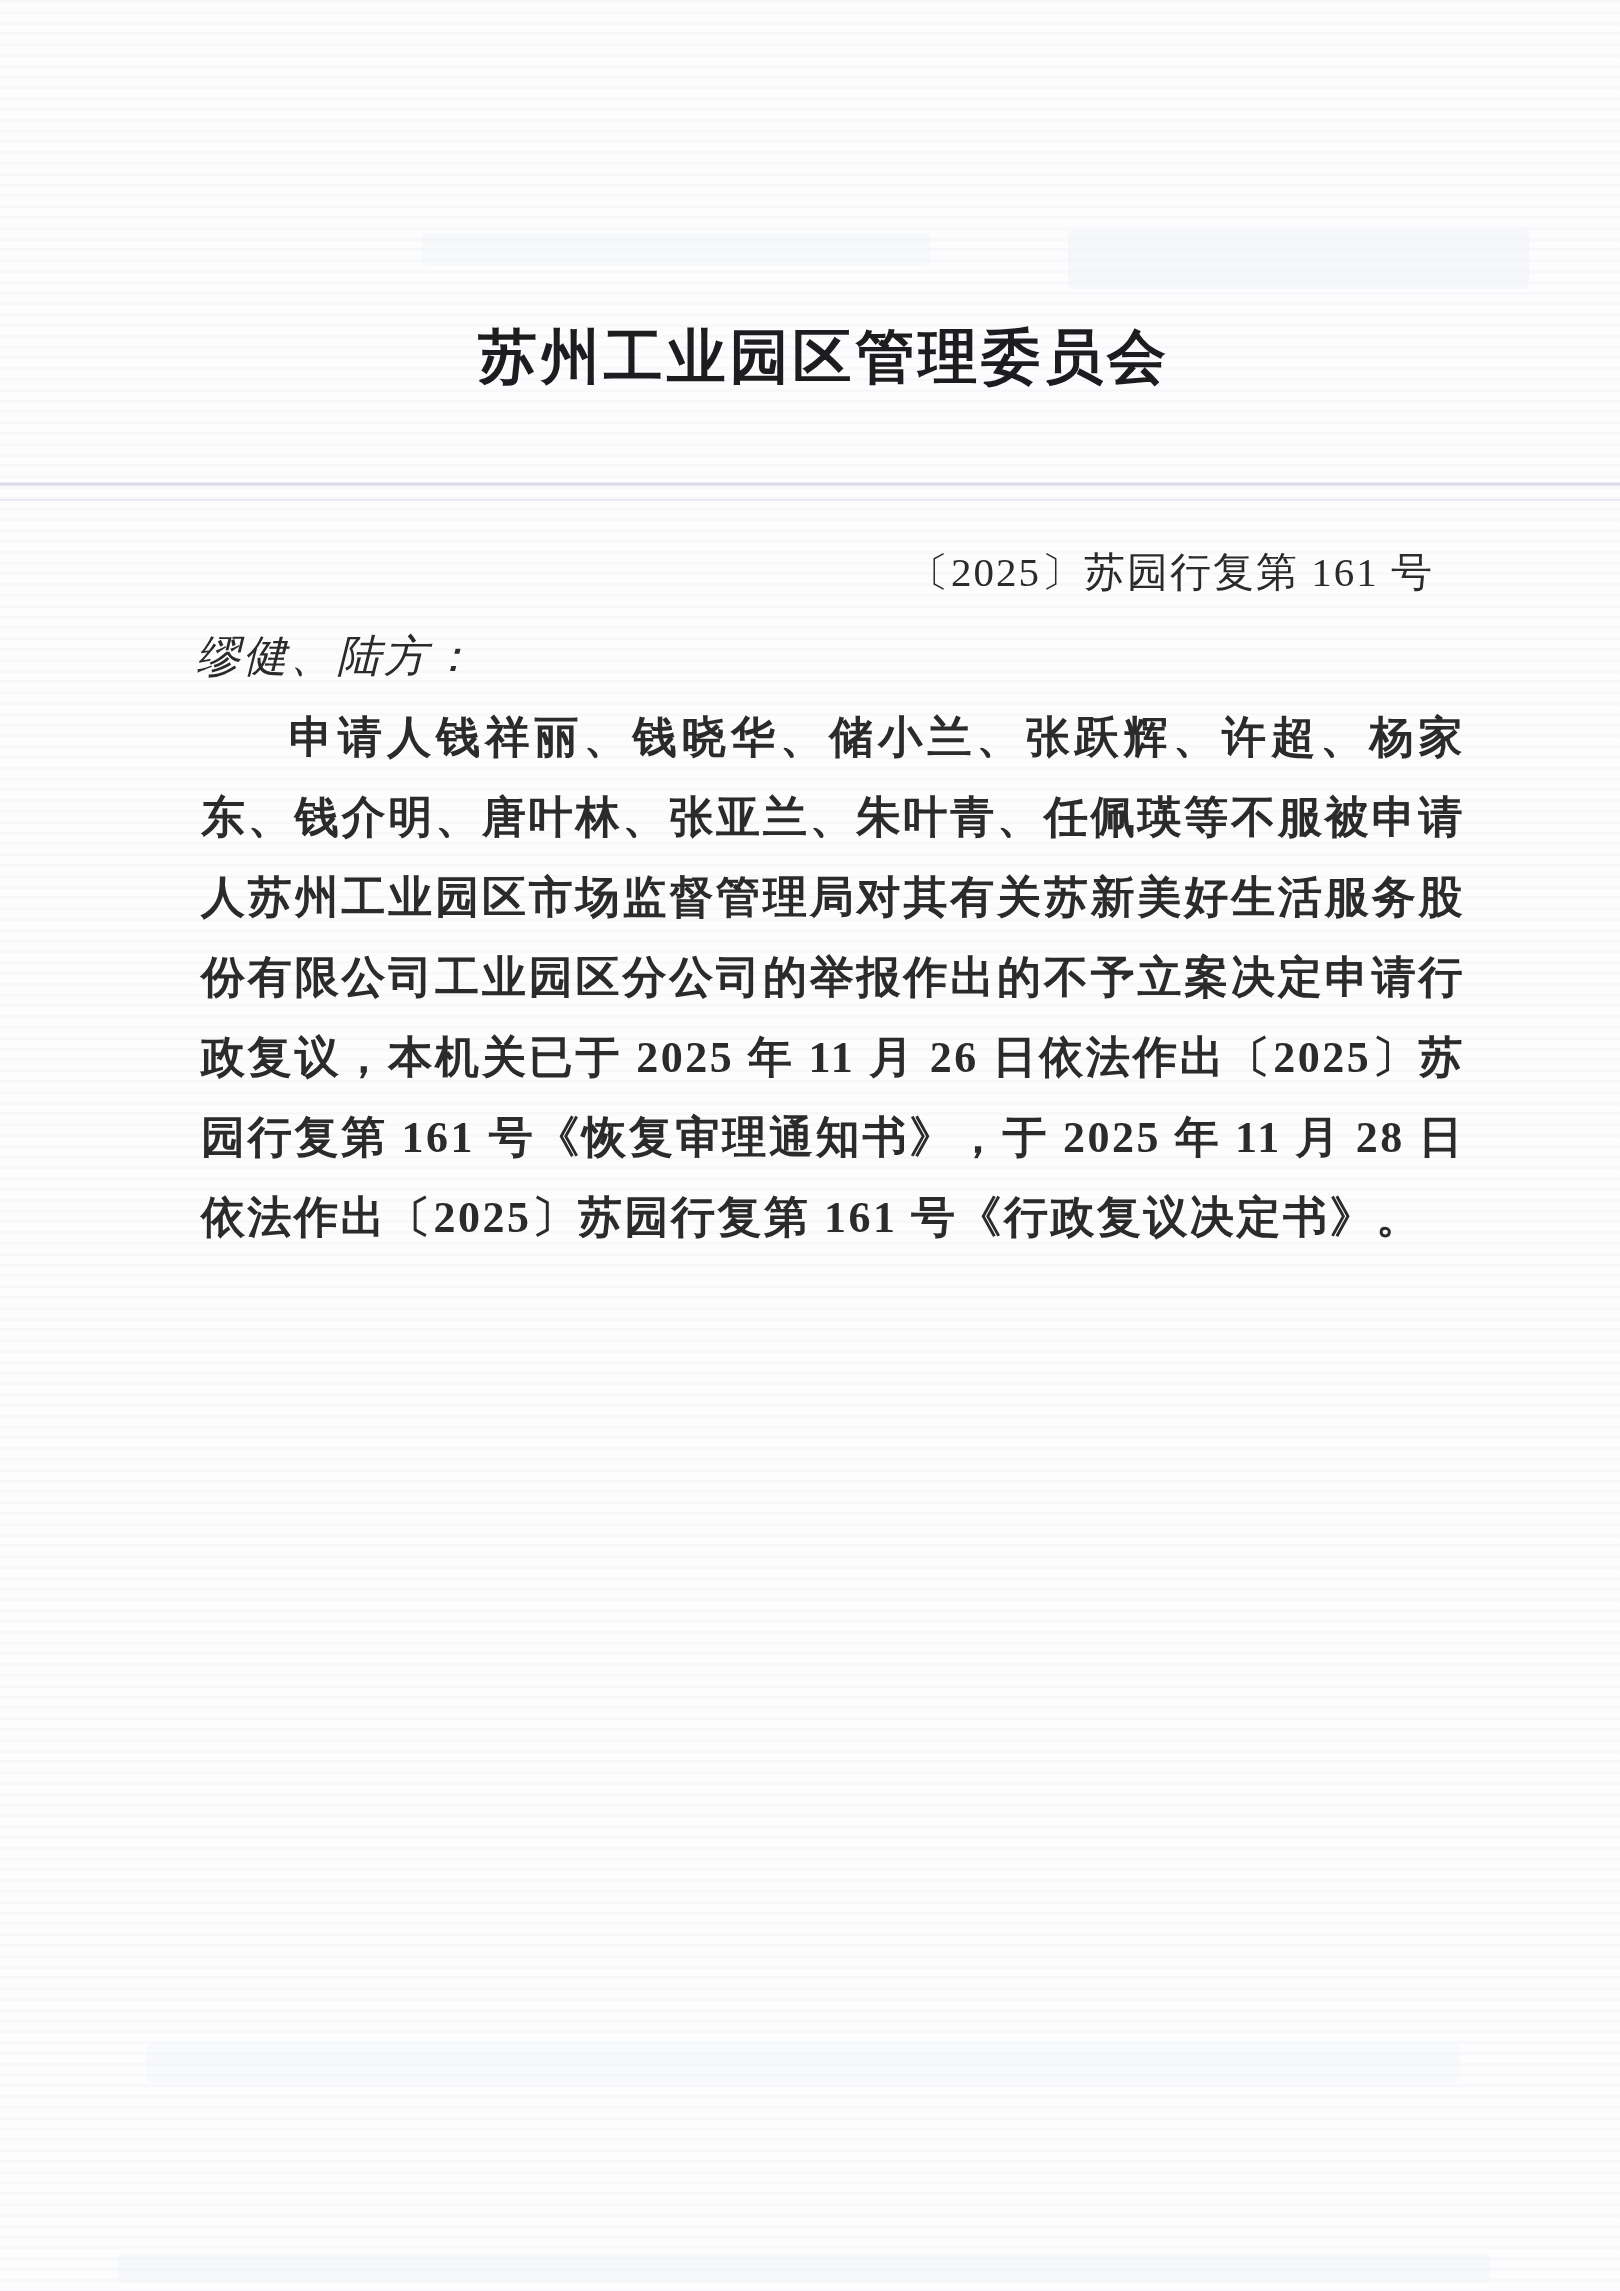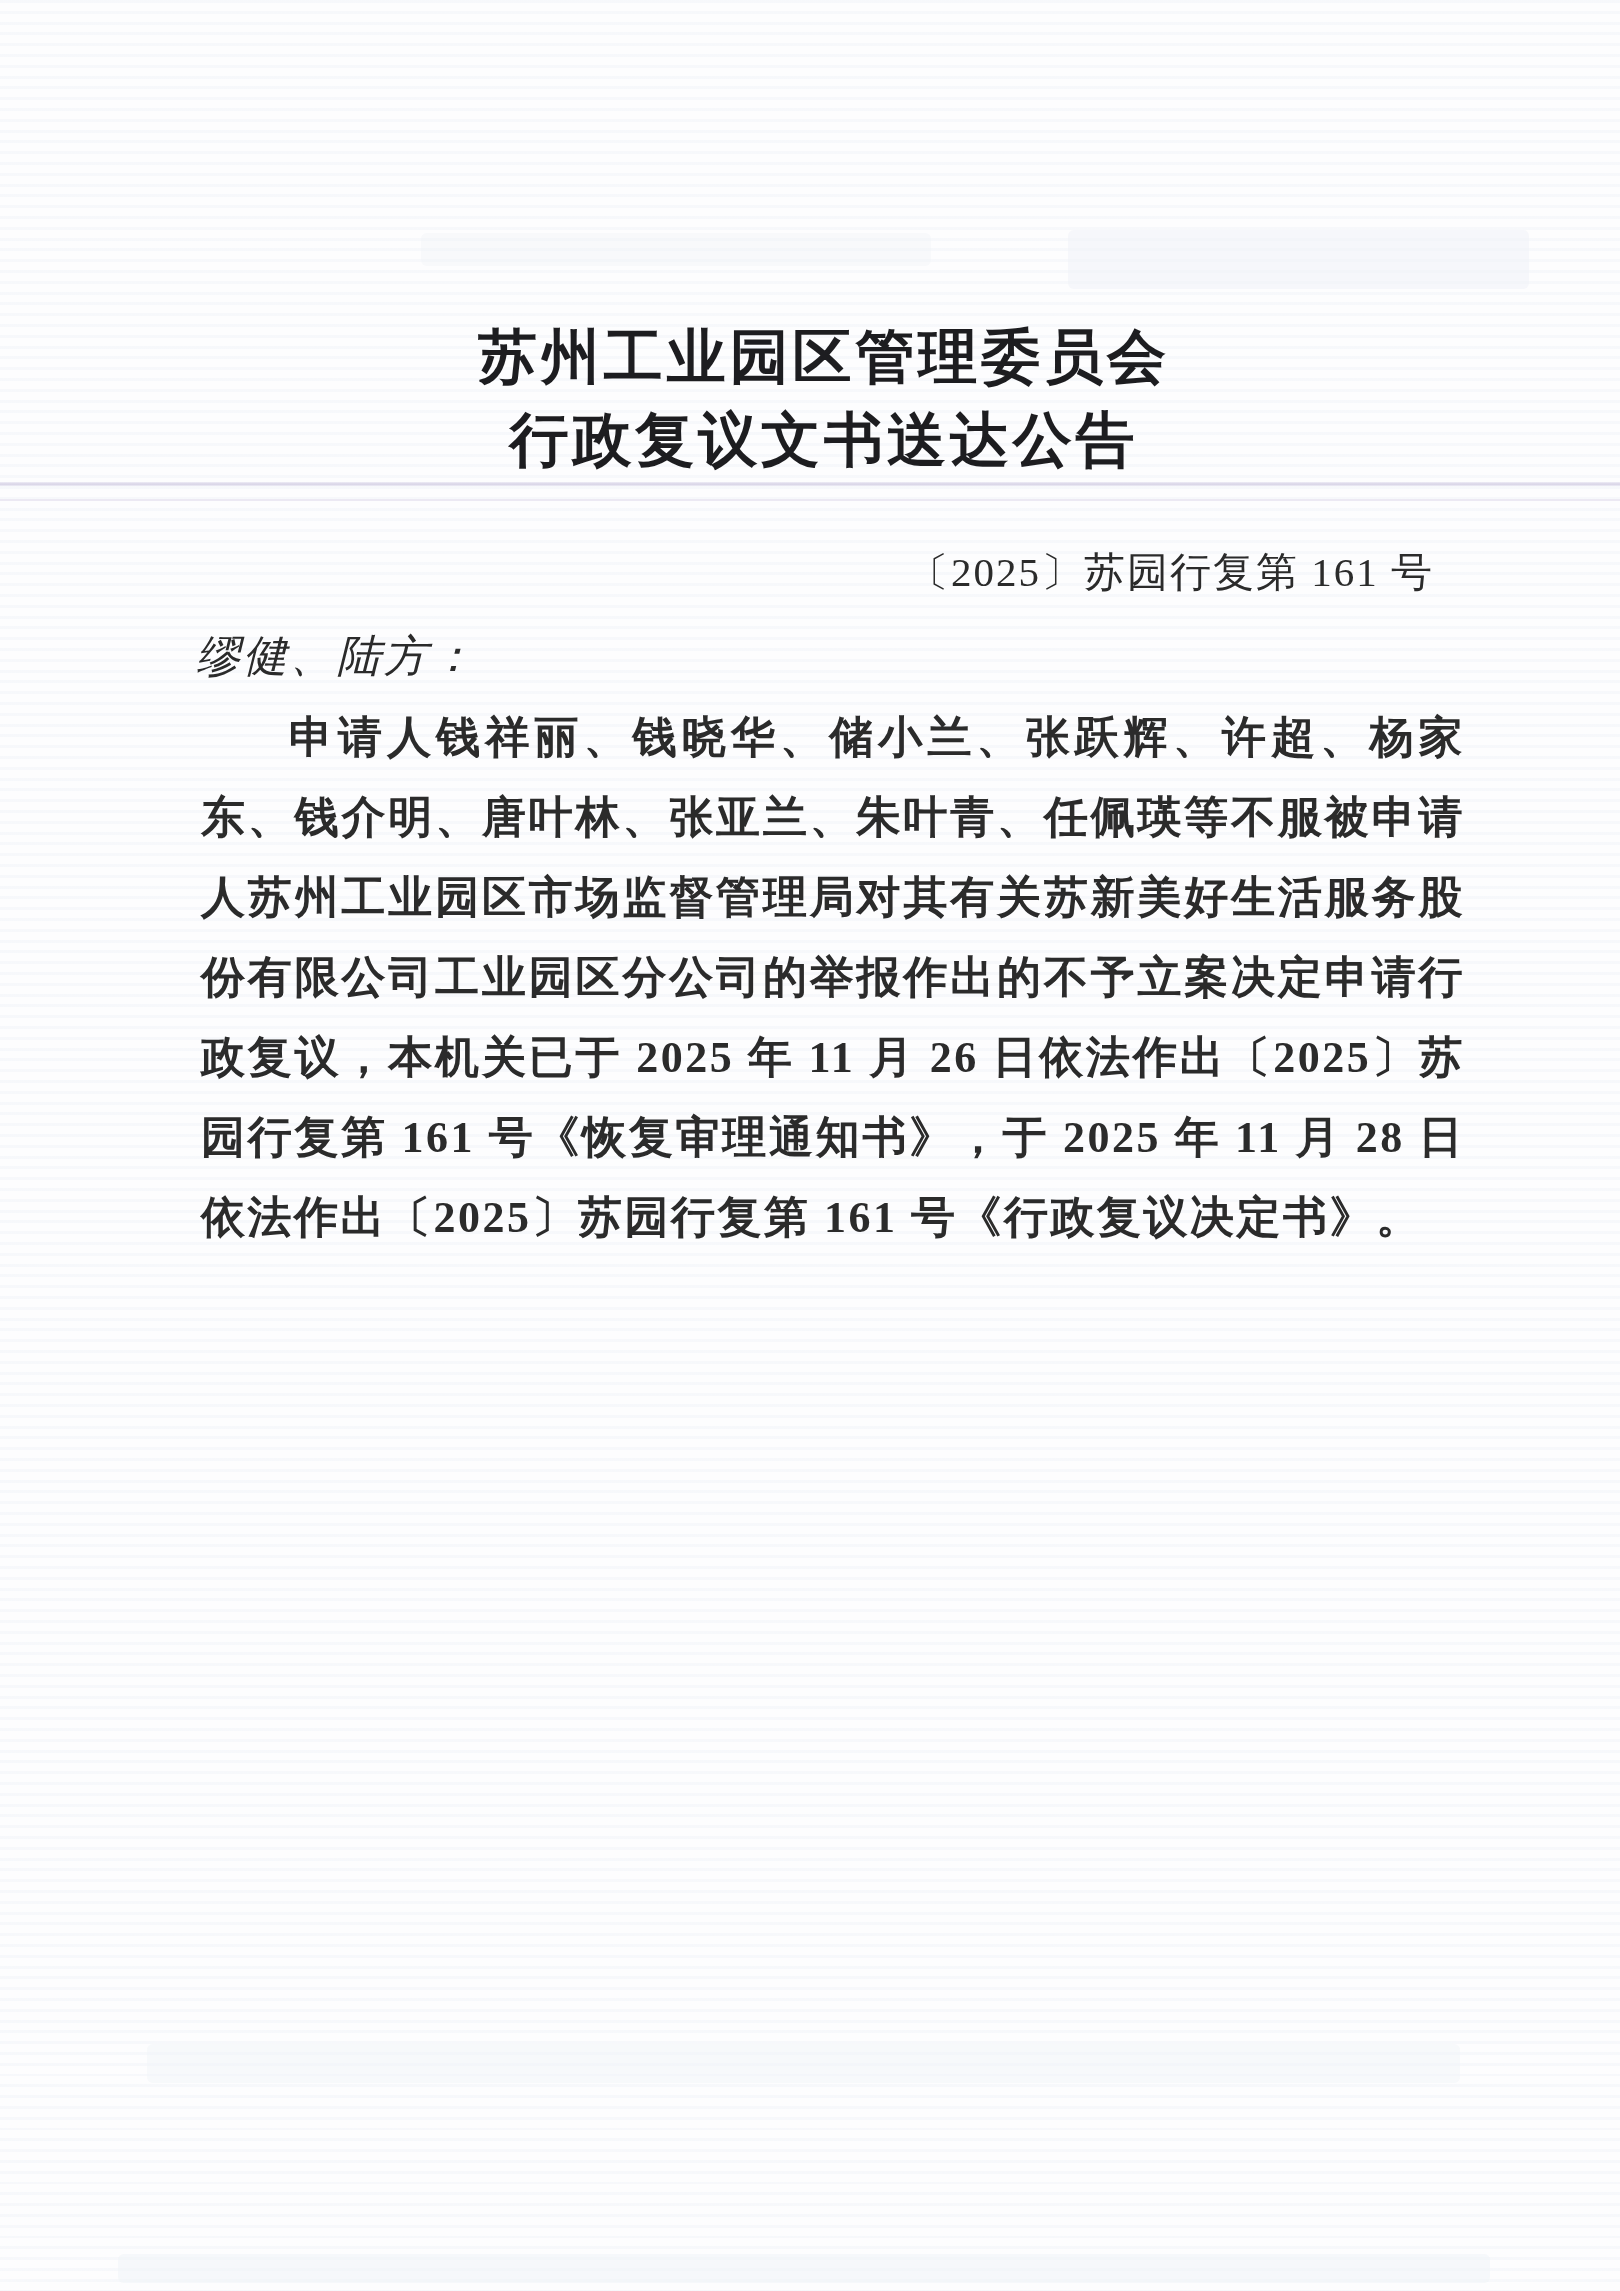--- a/index.html
+++ b/index.html
@@ -108,21 +108,20 @@
 
 <div class="page">
 
   <div class="artifact a1"></div>
   <div class="artifact a2"></div>
   <div class="artifact a3"></div>
   <div class="artifact a4"></div>
 
   <div class="title-block">
     <div class="title-line">苏州工业园区管理委员会</div>
-    <div class="title-line">行政复议文书送达公告</div>
   </div>
 
   <div class="fold-line-a"></div>
   <div class="fold-line-b"></div>
 
   <div class="doc-number">〔2025〕苏园行复第 161 号</div>
 
   <div class="salutation">缪健、陆方：</div>
 
   <div class="body-text">

